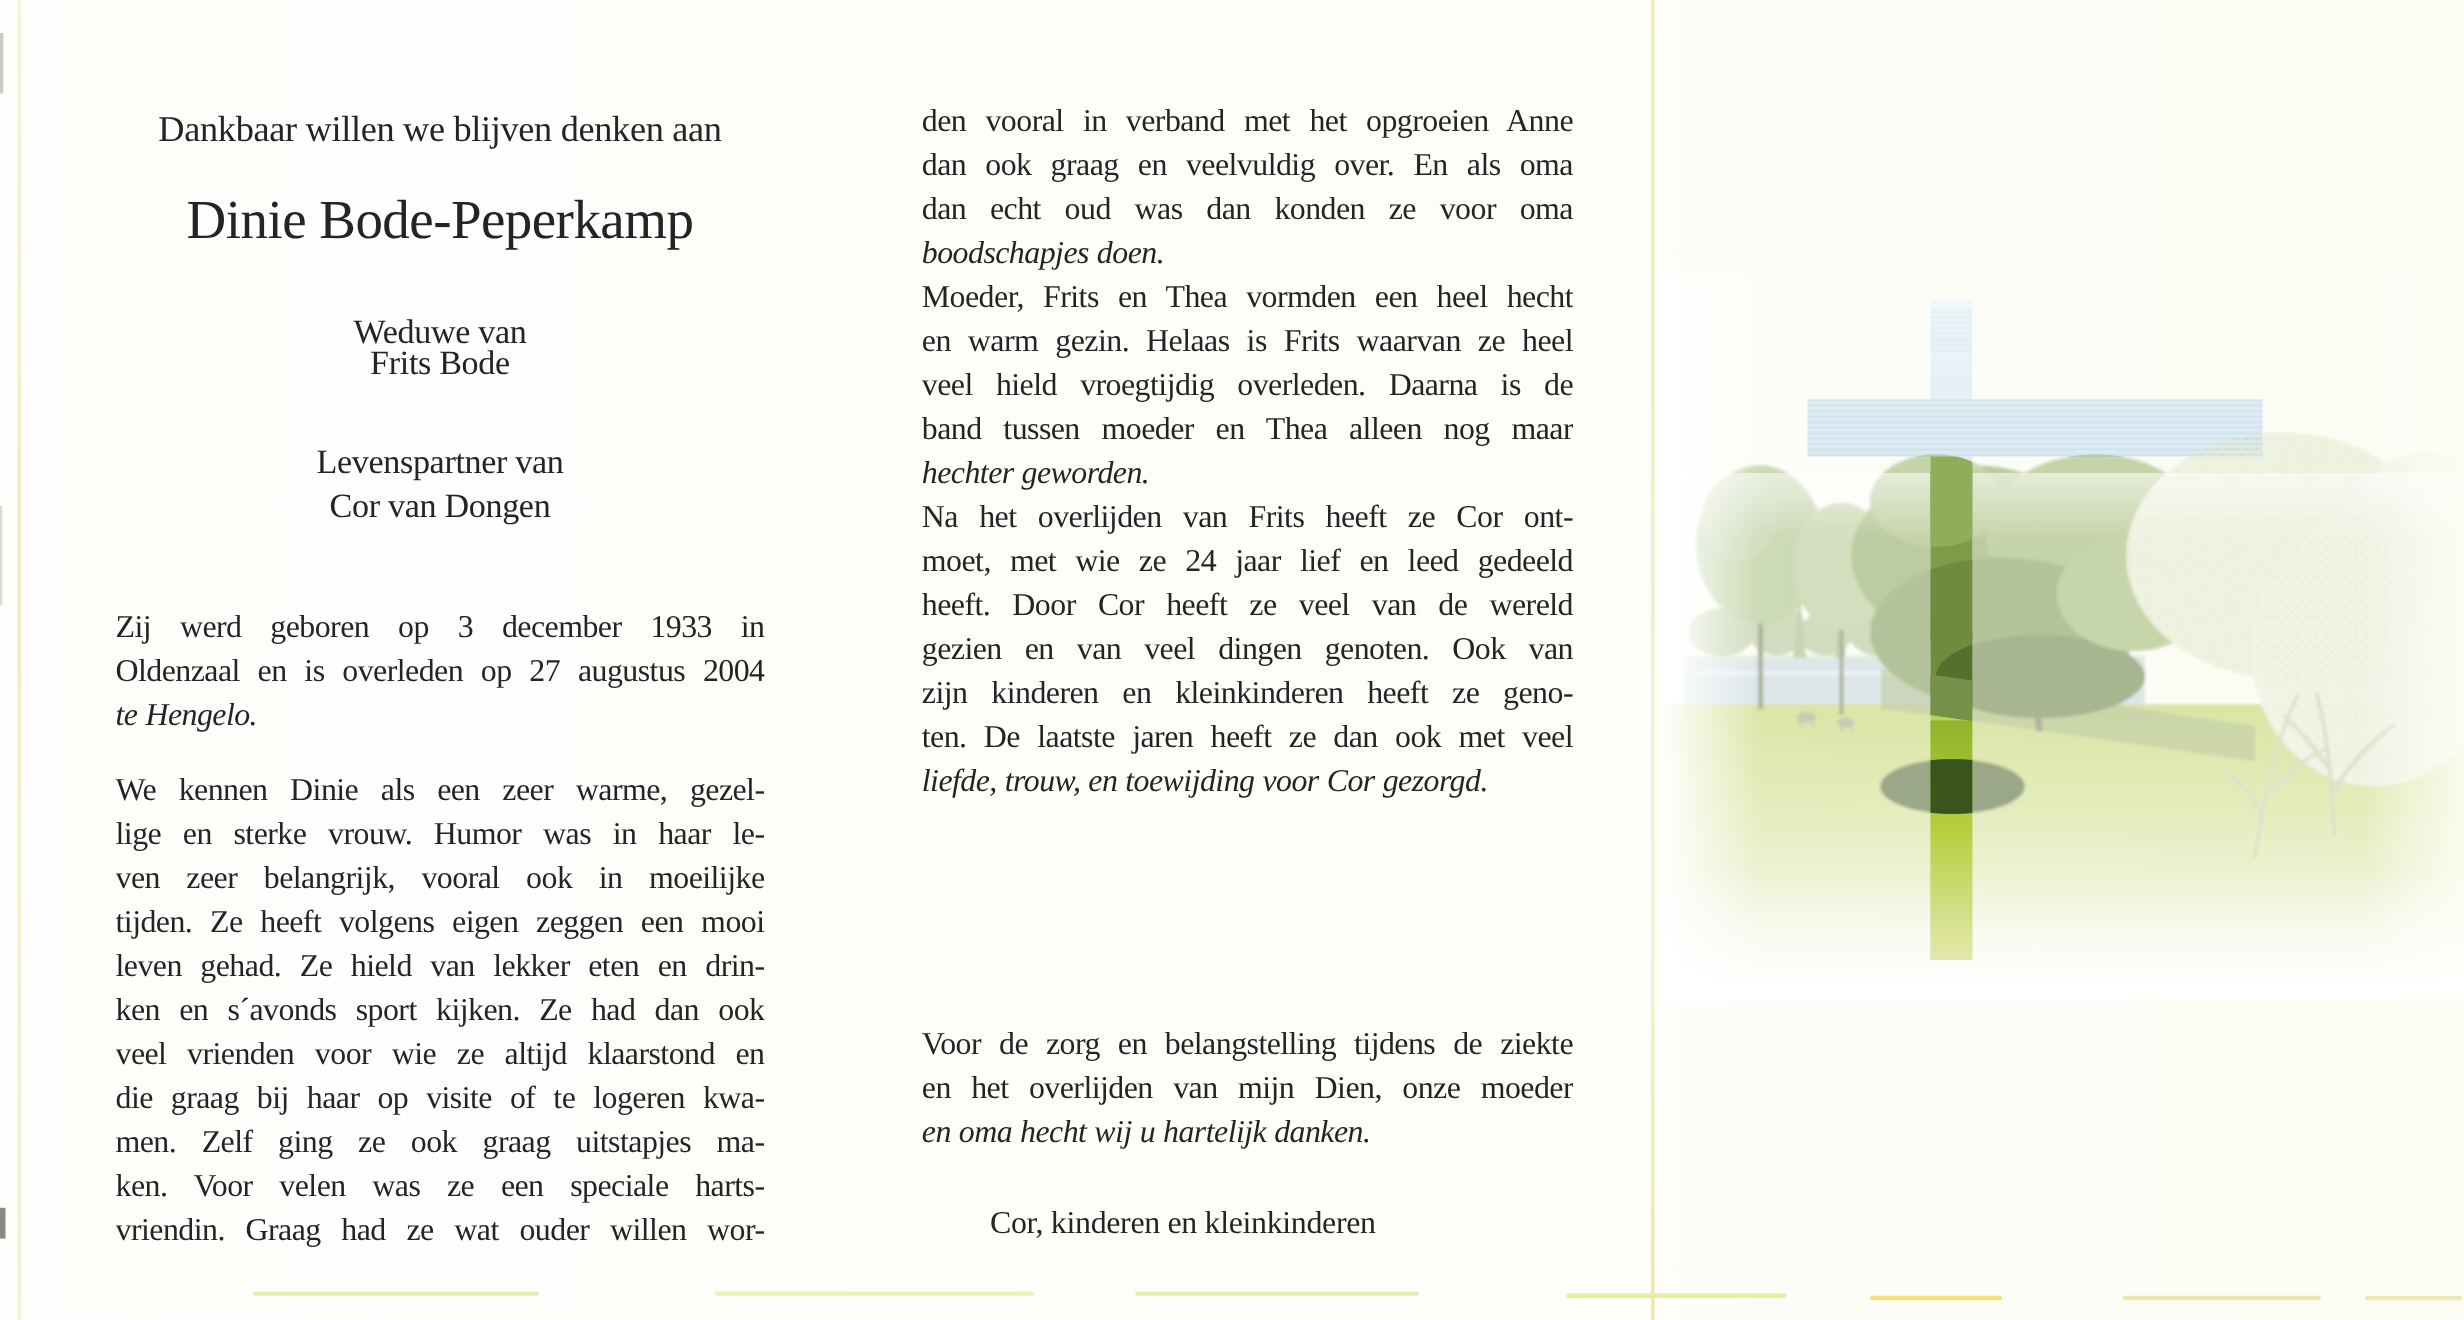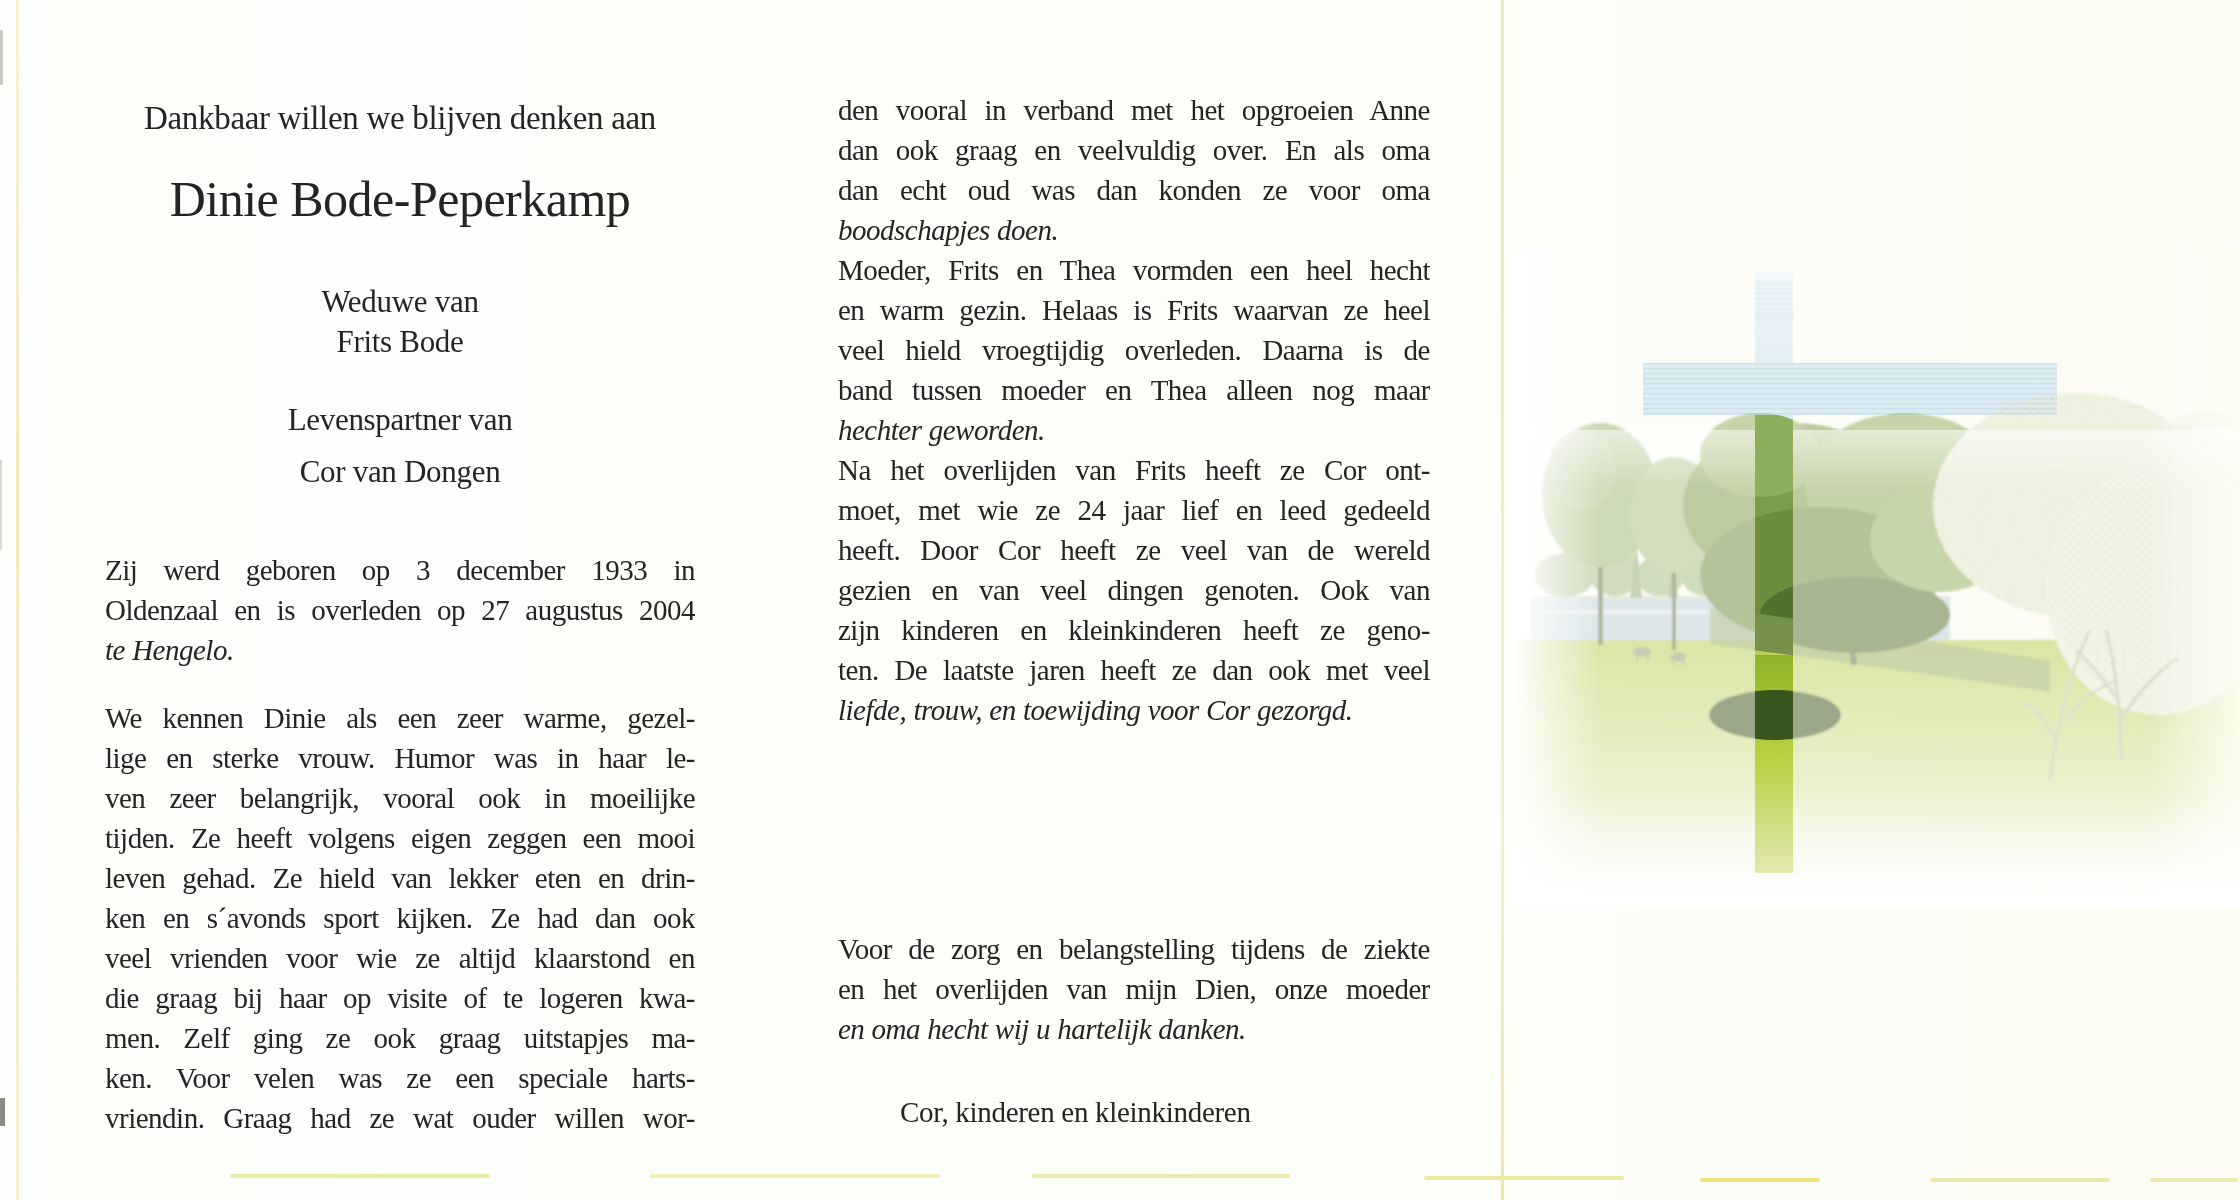--- a/index.html
+++ b/index.html
@@ -36,23 +36,23 @@
 </style>
 </head>
 <body>
 
 <div id="page">
 
   <section id="left-col">
     <div class="abs center intro">Dankbaar willen we blijven denken aan</div>
     <h1 class="abs center title">Dinie Bode-Peperkamp</h1>
     <div class="abs center rel" style="top:284px">Weduwe van</div>
-    <div class="abs center rel" style="top:324px">Frits Bode</div>
+    <div class="abs center rel" style="top:312px">Frits Bode</div>
     <div class="abs center rel" style="top:402px">Levenspartner van</div>
-    <div class="abs center rel" style="top:454px">Cor van Dongen</div>
+    <div class="abs center rel" style="top:442px">Cor van Dongen</div>
     <div id="birth-para" class="abs para">
         <div class="jline">Zij werd geboren op 3 december 1933 in</div>
         <div class="jline">Oldenzaal en is overleden op 27 augustus 2004</div>
         <div class="jline last">te Hengelo.</div>
       </div>
     <div id="life-para" class="abs para">
         <div class="jline">We kennen Dinie als een zeer warme, gezel-</div>
         <div class="jline">lige en sterke vrouw. Humor was in haar le-</div>
         <div class="jline">ven zeer belangrijk, vooral ook in moeilijke</div>
         <div class="jline">tijden. Ze heeft volgens eigen zeggen een mooi</div>

